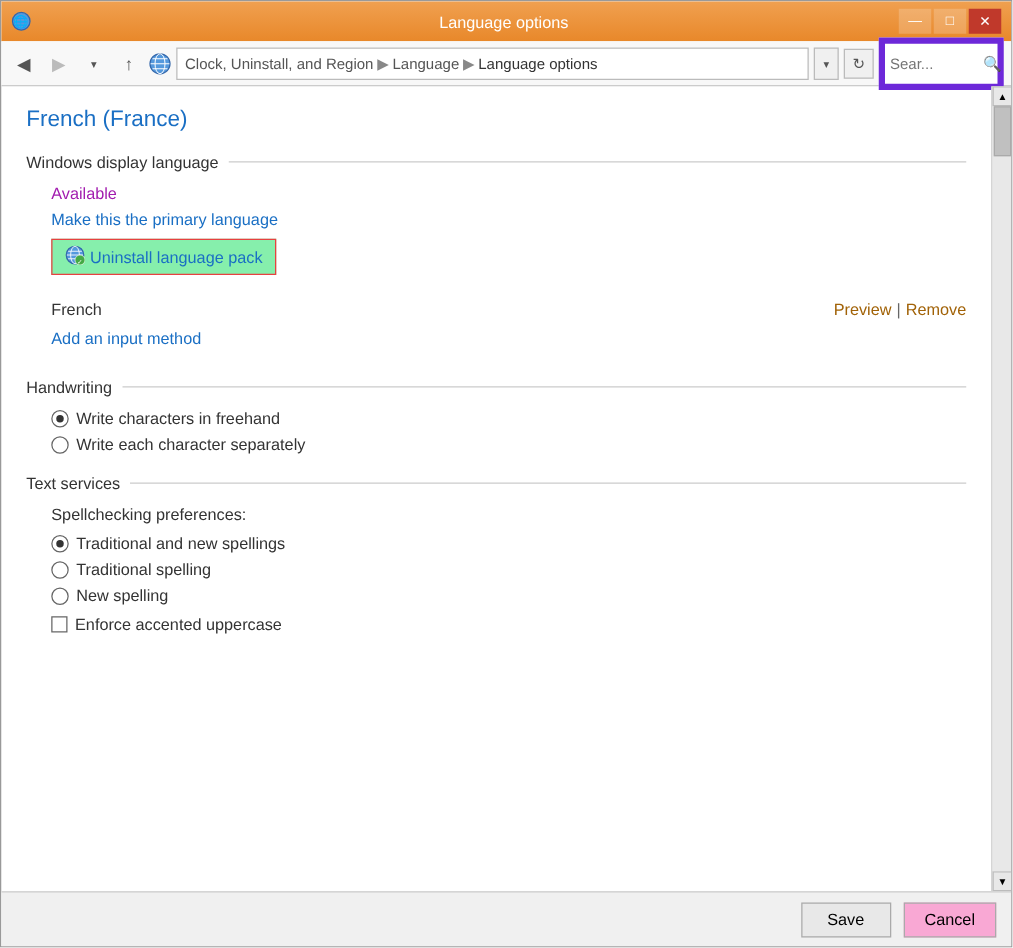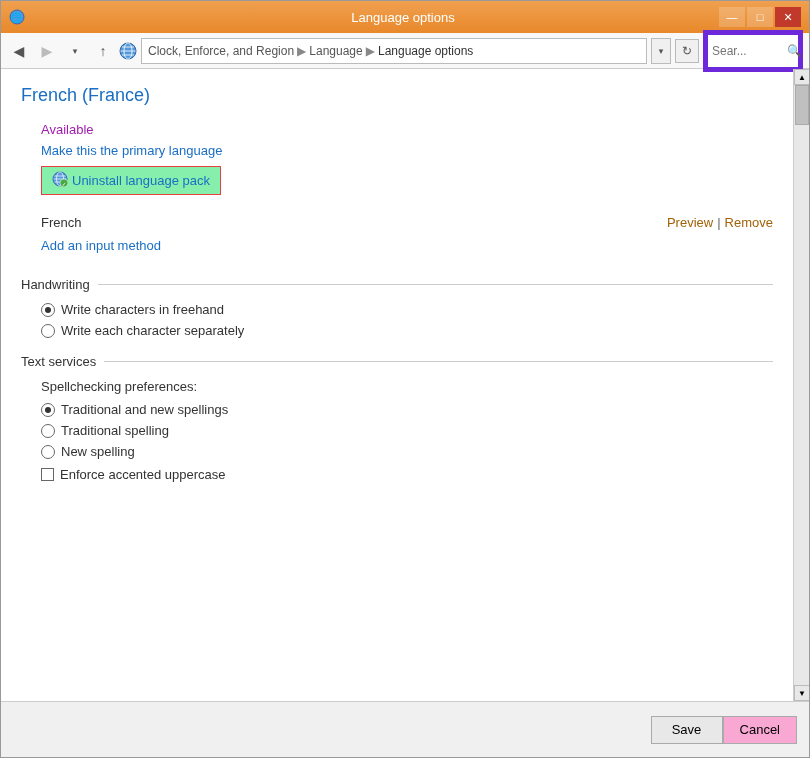--- a/index.html
+++ b/index.html
@@ -311,26 +311,26 @@
     }
     .spellcheck-label {
       color: #333;
       margin-bottom: 8px;
     }
 
     
     .footer {
       border-top: 1px solid #ccc;
       background: #f0f0f0;
-      height: 56px;
+      height: 44px;
       display: flex;
       align-items: center;
       justify-content: flex-end;
       padding: 0 12px;
-      gap: 0;
+      gap: 10px;
       flex-shrink: 0;
     }
     .footer-btn {
       min-width: 72px;
       height: 28px;
       border: 1px solid #aaa;
       background: #f9a8d4;
       cursor: pointer;
       font-size: 13px;
       padding: 0 16px;
@@ -367,21 +367,21 @@
 
     <svg width="18" height="18" viewBox="0 0 18 18">
       <circle cx="9" cy="9" r="8" fill="#5599dd" stroke="#3366aa" stroke-width="1"></circle>
       <ellipse cx="9" cy="9" rx="4" ry="8" fill="none" stroke="white" stroke-width="0.8"></ellipse>
       <line x1="1.5" y1="9" x2="16.5" y2="9" stroke="white" stroke-width="0.8"></line>
       <line x1="3" y1="5" x2="15" y2="5" stroke="white" stroke-width="0.8"></line>
       <line x1="3" y1="13" x2="15" y2="13" stroke="white" stroke-width="0.8"></line>
     </svg>
 
     <div class="address-path">
-      <span style="color:#555;">Clock, Enforce, and Region</span>
+      <span style="color:#555;">Clock, Uninstall, and Region</span>
       <span class="breadcrumb-sep">▶</span>
       <span style="color:#555;">Language</span>
       <span class="breadcrumb-sep">▶</span>
       <span style="color:#333;">Language options</span>
     </div>
 
     <div class="dropdown-btn">▾</div>
     <div class="refresh-btn">↻</div>
 
     <div class="search-box">
@@ -389,20 +389,24 @@
       <span style="font-size:12px;">🔍</span>
     </div>
   </div>
 
   <div class="content-area">
     <div class="scroll-content">
 
       <h1 class="page-title">French (France)</h1>
 
       <div class="section">
+        <div class="section-header">
+          <span class="section-label">Windows display language</span>
+          <div class="section-line"></div>
+        </div>
         <div class="section-content">
           <div class="available-text">Available</div>
           <a class="link-text">Make this the primary language</a>
           <br>
           <button class="uninstall-btn">
             <span>
               <svg width="16" height="16" viewBox="0 0 16 16">
                 <circle cx="8" cy="8" r="7" fill="#5599dd" stroke="#3366aa" stroke-width="1"></circle>
                 <ellipse cx="8" cy="8" rx="3.5" ry="7" fill="none" stroke="white" stroke-width="0.7"></ellipse>
                 <line x1="1.5" y1="8" x2="14.5" y2="8" stroke="white" stroke-width="0.7"></line>

